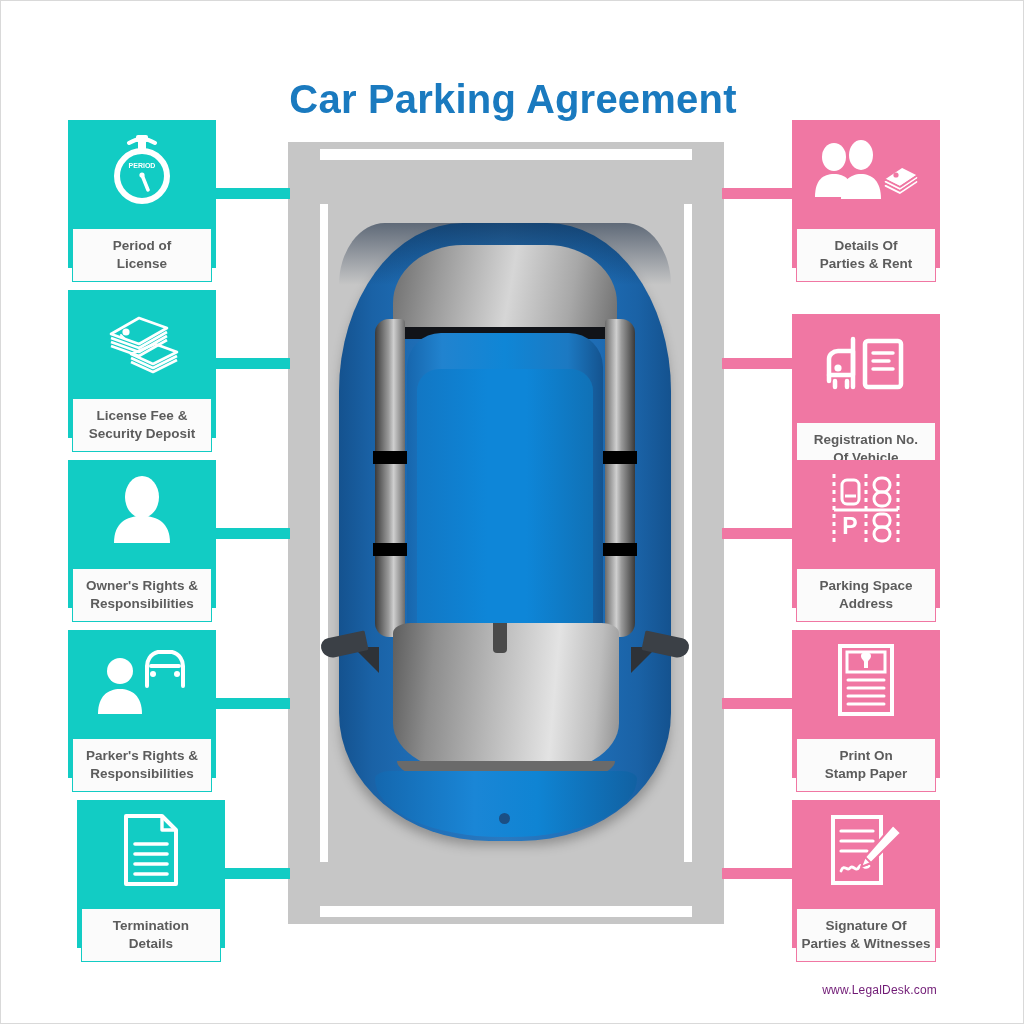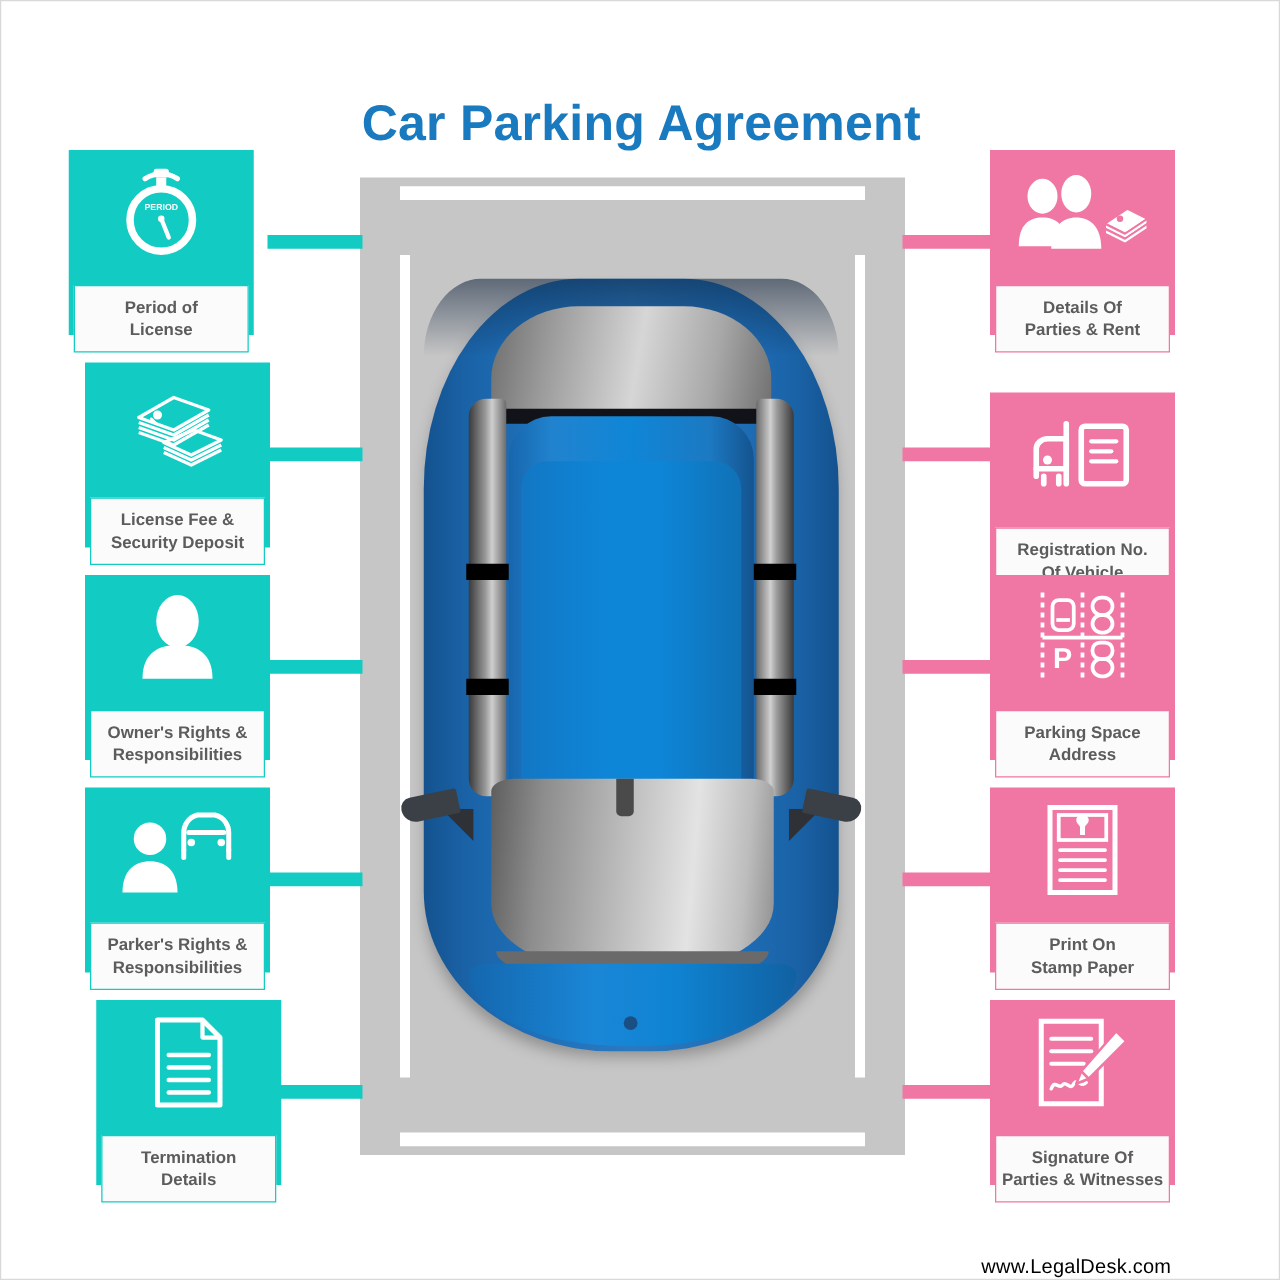--- a/index.html
+++ b/index.html
@@ -31,24 +31,24 @@
     font-weight: bold;
     color: #1a7abf;
     letter-spacing: 0.2px;
     line-height: 1;
     margin-top: 44px;
   }
 
   
   #footer-url {
     position: absolute;
-    top: 1004px;
+    top: 982px;
     right: 86px;
-    font-size: 16px;
-    color: #000000;
+    font-size: 12px;
+    color: #701a75;
     letter-spacing: 0.2px;
   }
 
   
   #parking-bay {
     position: absolute;
     left: 287px;
     top: 141px;
     width: 436px;
     height: 782px;
@@ -261,21 +261,21 @@
   <div class="connector teal" style="left:213px; top:527px;  width:76px;"></div>
   <div class="connector teal" style="left:213px; top:697px;  width:76px;"></div>
   <div class="connector teal" style="left:213px; top:867px;  width:76px;"></div>
 
   <div class="connector pink" style="left:721px; top:187px;  width:76px;"></div>
   <div class="connector pink" style="left:721px; top:357px;  width:76px;"></div>
   <div class="connector pink" style="left:721px; top:527px;  width:76px;"></div>
   <div class="connector pink" style="left:721px; top:697px;  width:76px;"></div>
   <div class="connector pink" style="left:721px; top:867px;  width:76px;"></div>
 
-  <div class="card teal" style="left:54px; top:119px;">
+  <div class="card teal" style="left:67px; top:119px;">
     <div class="card-icon">
       <svg width="70" height="74" viewBox="0 0 70 74">
         <rect x="29" y="2" width="12" height="7" rx="2" fill="#fff"></rect>
         <path d="M22 10 Q35 2 48 10" stroke="#fff" stroke-width="4" fill="none" stroke-linecap="round"></path>
         <circle cx="35" cy="43" r="25" fill="none" stroke="#fff" stroke-width="6"></circle>
         <rect x="31" y="9" width="8" height="9" fill="#fff"></rect>
         <text x="35" y="35" font-family="'Liberation Sans',sans-serif" font-size="7" font-weight="bold" fill="#fff" text-anchor="middle">PERIOD</text>
         <path d="M35 42 L41 57" stroke="#fff" stroke-width="3.5" stroke-linecap="round"></path>
         <circle cx="35" cy="42" r="2.6" fill="#fff"></circle>
       </svg>

